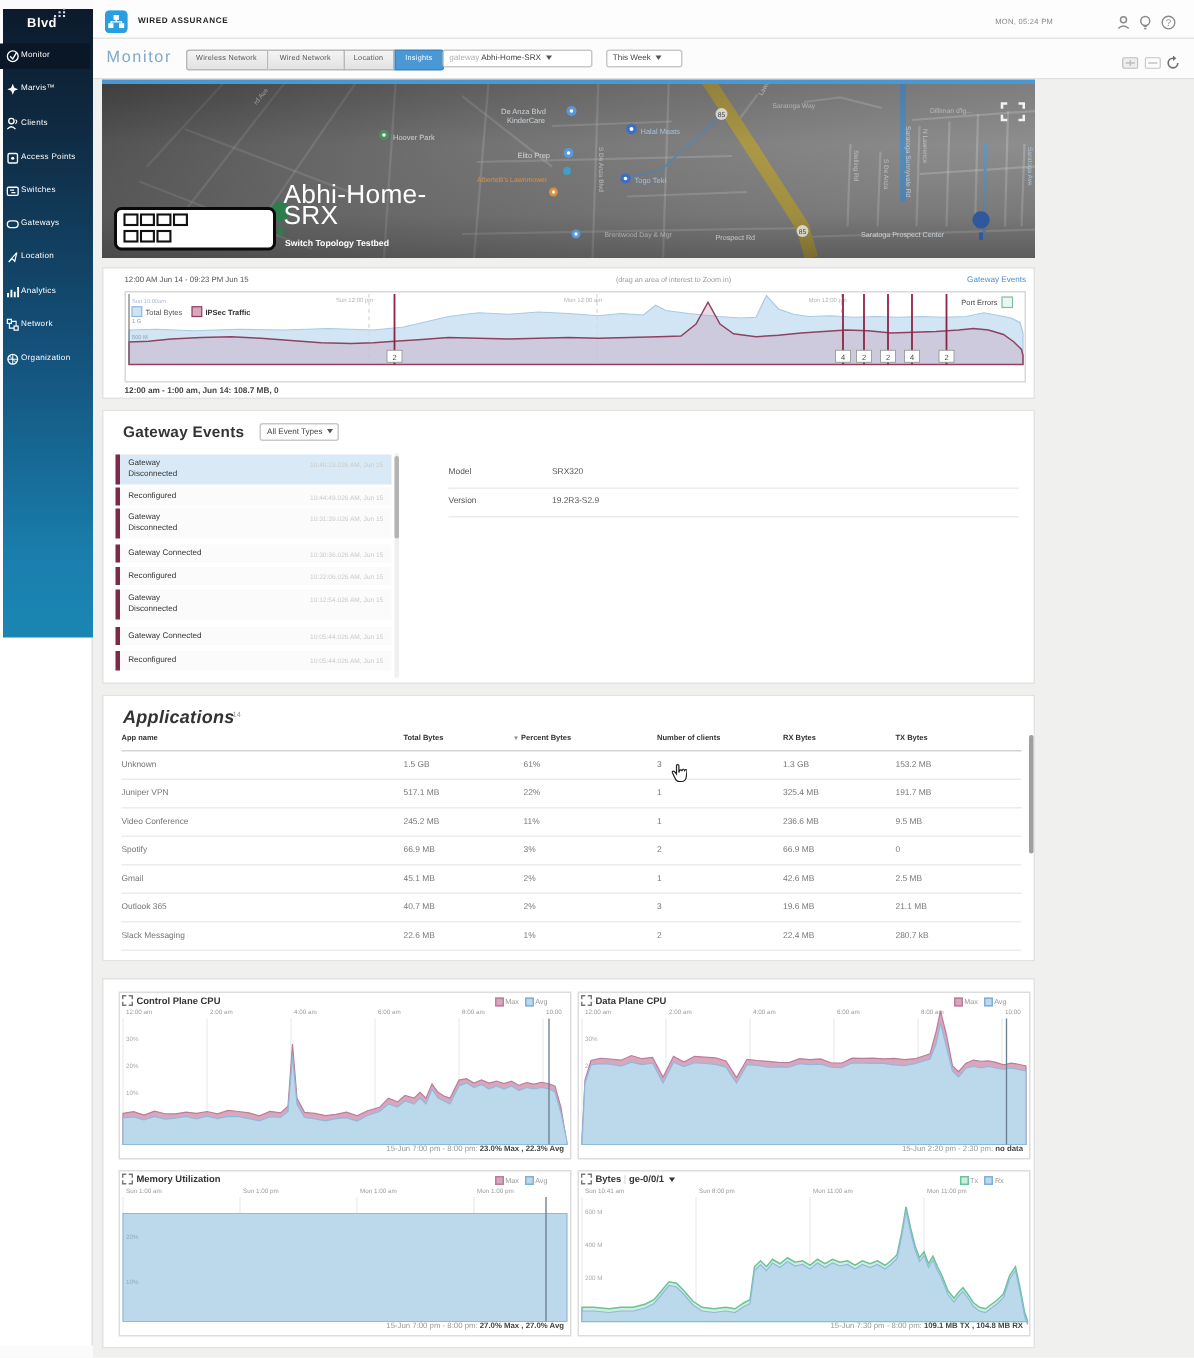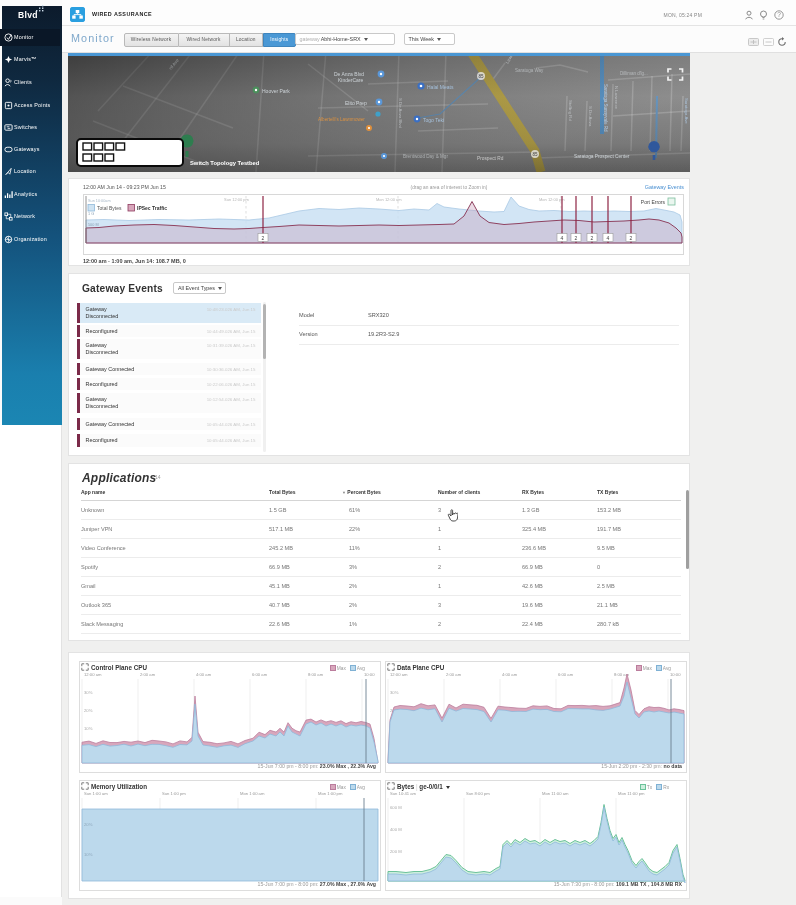--- a/index.html
+++ b/index.html
@@ -194,20 +194,21 @@
       <g fill="none" stroke="#111" stroke-width="1.4">
         <rect x="1" y="1" width="8.6" height="7"></rect>
           <rect x="12" y="1" width="8.6" height="7"></rect>
           <rect x="23" y="1" width="8.6" height="7"></rect>
           <rect x="34" y="1" width="8.6" height="7"></rect>
         <rect x="1" y="12" width="8.6" height="7"></rect>
           <rect x="12" y="12" width="8.6" height="7"></rect>
           <rect x="23" y="12" width="8.6" height="7"></rect>
       </g>
     </svg>
+    <div class="abs" style="left:121px;top:66px;width:220px;color:#fff;font-size:17.5px;line-height:14px;letter-spacing:0.2px;">Abhi-Home-<br>SRX</div>
     <div class="abs" style="left:122px;top:104px;color:#fff;font-size:5.8px;font-weight:bold;">Switch Topology Testbed</div>
   </div>
 
   <div class="abs card" style="left:68px;top:178px;width:622px;height:88px;">
     <div class="abs" style="left:14px;top:5px;font-size:5.2px;color:#555;">12:00 AM Jun 14 - 09:23 PM Jun 15</div>
     <div class="abs" style="left:230px;top:5.5px;width:300px;text-align:center;font-size:4.8px;color:#9a9a9a;">(drag an area of interest to Zoom in)</div>
     <div class="abs" style="left:500px;top:5px;width:115px;text-align:right;font-size:5.4px;color:#4a90d2;">Gateway Events</div>
     <div class="abs" style="left:14px;top:15px;width:601px;height:61px;border:1px solid #d8d8d8;">
       <svg width="599" height="59" viewBox="0 0 599 59">
 

